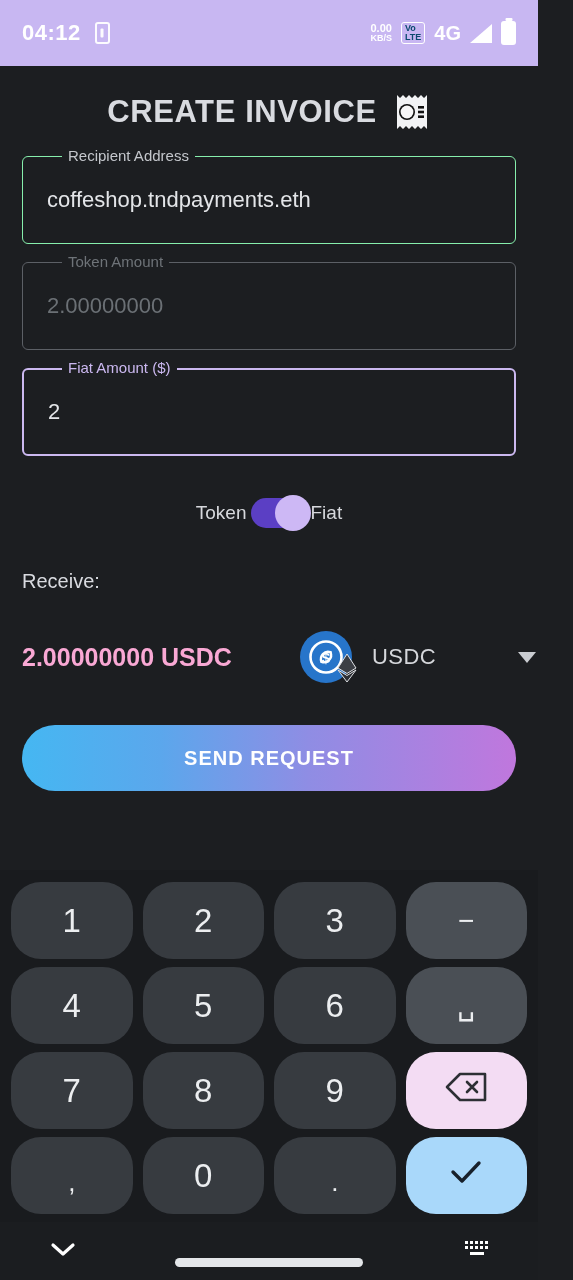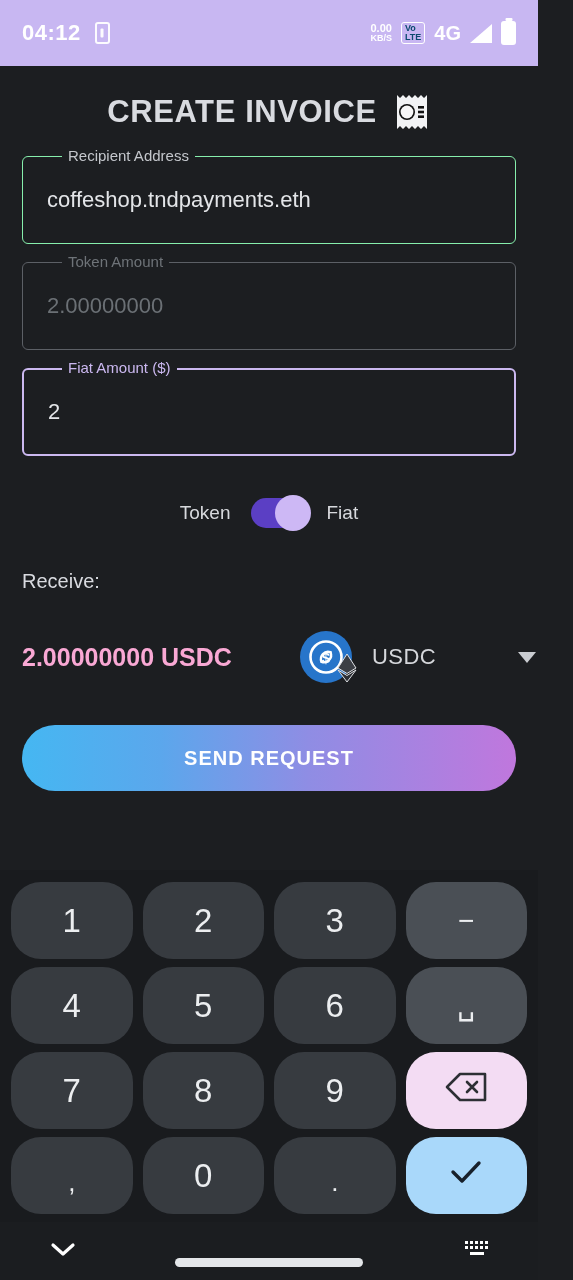--- a/index.html
+++ b/index.html
@@ -58,21 +58,21 @@
     position: absolute; top: -9px; left: 40px; background: #1c1e21;
     padding: 0 6px; font-size: 15px; color: #c4c7cc; white-space: nowrap;
   }
   .field-label.dim { color: #6e7378; }
   .field-label.focused { color: #cbb8f0; }
   .field-value { font-size: 22px; color: #e3e5e8; }
   .field-value.placeholder { color: #6b7075; }
 
   
   .toggle-row {
-    display: flex; align-items: center; justify-content: center; gap: 20px;
+    display: flex; align-items: center; justify-content: center; gap: 4px;
     margin-top: 42px;
   }
   .toggle-side { font-size: 19px; color: #d7d9dd; }
   .switch {
     width: 56px; height: 30px; border-radius: 16px; background: #5b3fc4;
     position: relative; flex: none;
   }
   .switch-thumb {
     position: absolute; top: -3px; right: -4px;
     width: 36px; height: 36px; border-radius: 50%; background: #cdb8f5;

